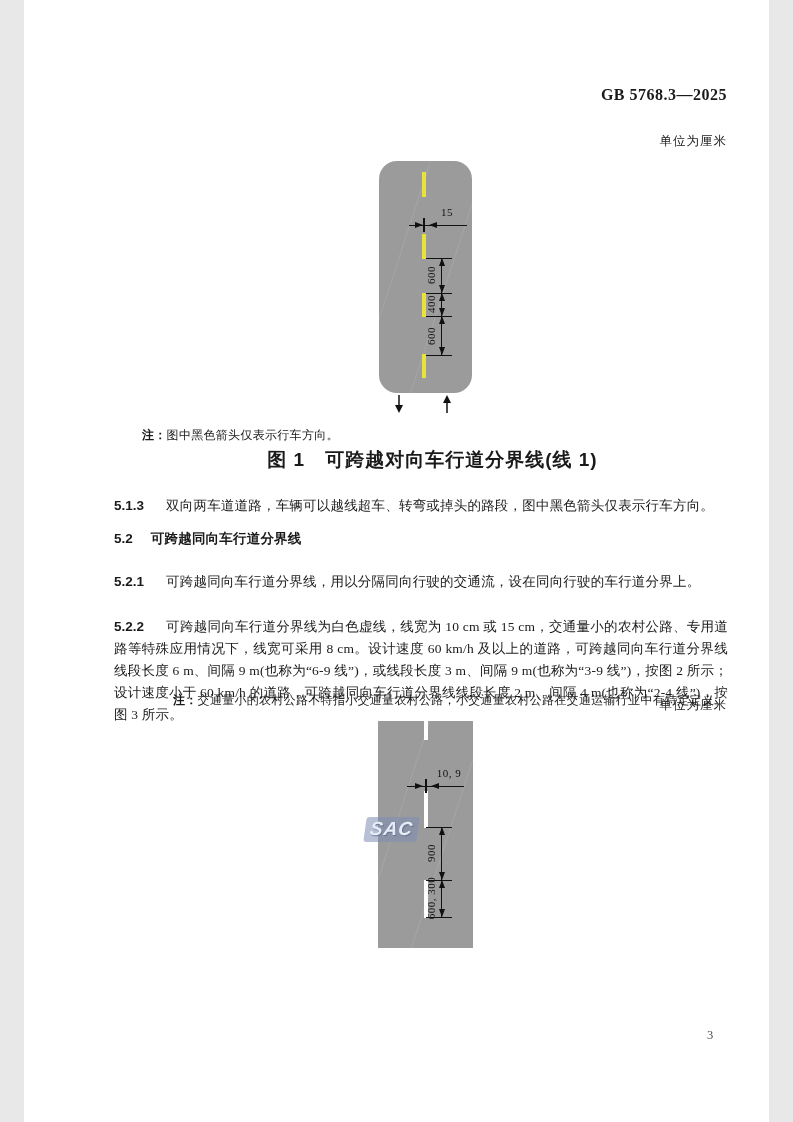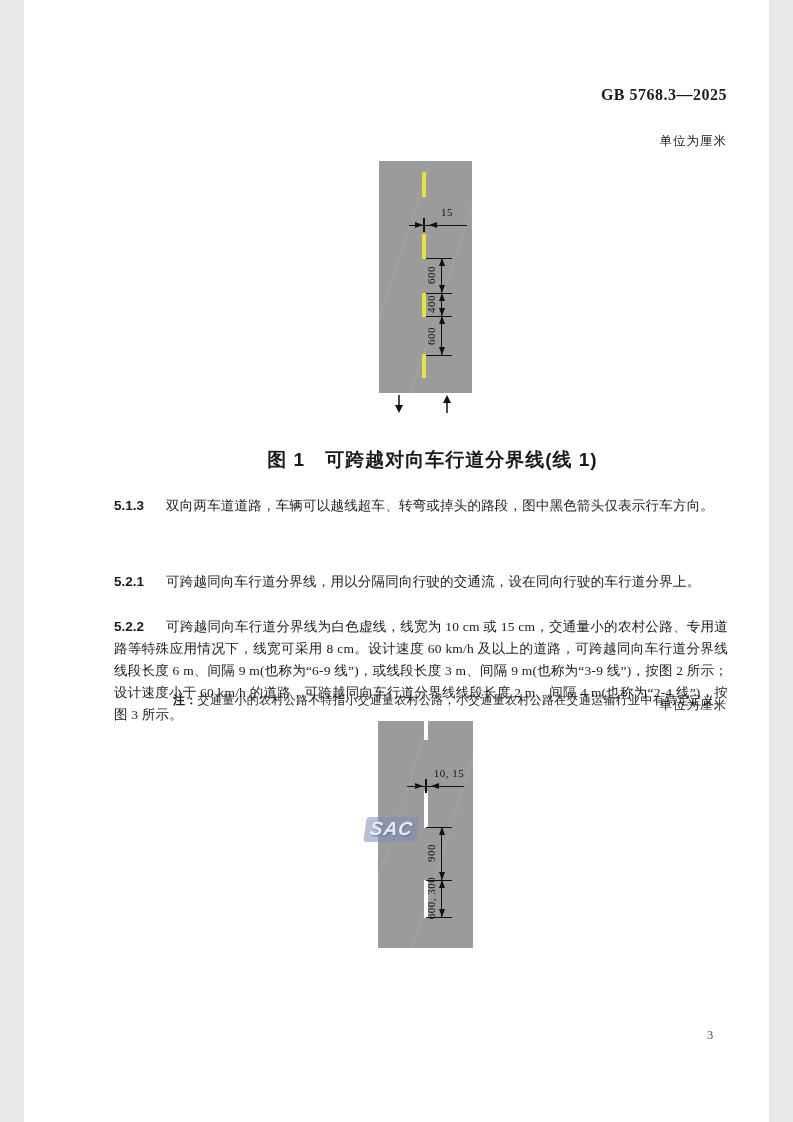--- a/index.html
+++ b/index.html
@@ -17,21 +17,21 @@
     font-size:12.5px;letter-spacing:1px;
   }
   .unit-1{top:133px;}
   .unit-2{top:697px;}
   
   .road{position:absolute;background:#9b9b9b;}
   .road::before{
     content:"";position:absolute;inset:0;pointer-events:none;
     background:linear-gradient(108deg,transparent 30%,rgba(255,255,255,.10) 30.6%,transparent 31.2%,transparent 63%,rgba(255,255,255,.10) 63.6%,transparent 64.2%);
   }
-  .road-1{left:355px;top:161px;width:93px;height:232px;}
+  .road-1{left:355px;top:161px;width:93px;height:232px;border-radius:18px;}
   .road-2{left:354px;top:721px;width:95px;height:227px;}
   .dash{position:absolute;width:4px;}
   .dash-yellow{background:#e8e33a;}
   .dash-white{background:#ffffff;}
   .dimline{position:absolute;background:#111;}
   .h1px{height:1px;}
   .w1px{width:1px;}
   .dim-label{
     position:absolute;font-size:11px;letter-spacing:.5px;white-space:nowrap;
     transform:translate(-50%,-50%);color:#111;
@@ -116,25 +116,27 @@
 
   <svg class="dir-arrow" style="left:370px;top:395px;" width="10" height="18">
     <line x1="5" y1="0" x2="5" y2="11" stroke="#111" stroke-width="1.5"></line>
     <polygon points="1,10 9,10 5,18" fill="#111"></polygon>
   </svg>
   <svg class="dir-arrow" style="left:418px;top:395px;" width="10" height="18">
     <line x1="5" y1="18" x2="5" y2="7" stroke="#111" stroke-width="1.5"></line>
     <polygon points="1,8 9,8 5,0" fill="#111"></polygon>
   </svg>
 
+  <div class="note note-1"><b>注：</b><span>图中黑色箭头仅表示行车方向。</span></div>
 
   <div class="fig-caption cap-1">图 1　可跨越对向车行道分界线(线 1)</div>
 
   <p class="para p-513"><span class="clause-num">5.1.3</span><span>双向两车道道路，车辆可以越线超车、转弯或掉头的路段，图中黑色箭头仅表示行车方向。</span></p>
 
+  <p class="para h-52"><span class="clause-num">5.2</span><span>可跨越同向车行道分界线</span></p>
 
   <p class="para p-521"><span class="clause-num">5.2.1</span><span>可跨越同向车行道分界线，用以分隔同向行驶的交通流，设在同向行驶的车行道分界上。</span></p>
 
   <p class="para p-522"><span class="clause-num">5.2.2</span><span>可跨越同向车行道分界线为白色虚线，线宽为 10 cm 或 15 cm，交通量小的农村公路、专用道路等特殊应用情况下，线宽可采用 8 cm。设计速度 60 km/h 及以上的道路，可跨越同向车行道分界线线段长度 6 m、间隔 9 m(也称为“6-9 线”)，或线段长度 3 m、间隔 9 m(也称为“3-9 线”)，按图 2 所示；设计速度小于 60 km/h 的道路，可跨越同向车行道分界线线段长度 2 m、间隔 4 m(也称为“2-4 线”)，按图 3 所示。</span></p>
 
   <div class="note note-2"><b>注：</b><span>交通量小的农村公路不特指小交通量农村公路，小交通量农村公路在交通运输行业中有特定定义。</span></div>
 
   <div class="unit-note unit-2">单位为厘米</div>
 
   <div class="road road-2">
@@ -142,21 +144,21 @@
     <div class="dash dash-white" style="left:46px;top:0;height:19px;"></div>
     <div class="dash dash-white" style="left:46px;top:70px;height:37px;"></div>
     <div class="dash dash-white" style="left:46px;top:159px;height:38px;"></div>
 
     <span class="watermark">SAC</span>
 
     <div class="dimline h1px" style="left:29px;top:65px;width:57px;"></div>
     <div class="dimline" style="left:47px;top:58px;width:2px;height:14px;"></div>
     <div class="tri tri-right" style="left:37px;top:62px;"></div>
     <div class="tri tri-left" style="left:53px;top:62px;"></div>
-    <div class="dim-label" style="left:71px;top:52px;">10, 15</div>
+    <div class="dim-label" style="left:71px;top:52px;">10, 9</div>
 
     <div class="dimline" style="left:48px;top:106px;width:26px;height:1px;"></div>
     <div class="dimline" style="left:48px;top:159px;width:26px;height:1px;"></div>
     <div class="dimline" style="left:48px;top:196px;width:26px;height:1px;"></div>
     <div class="dimline w1px" style="left:63px;top:106px;height:90px;"></div>
     <div class="tri tri-up" style="left:61px;top:106px;"></div>
     <div class="tri tri-down" style="left:61px;top:151px;"></div>
     <div class="tri tri-up" style="left:61px;top:159px;"></div>
     <div class="tri tri-down" style="left:61px;top:188px;"></div>
     <div class="dim-label rot" style="left:53px;top:132px;">900</div>

